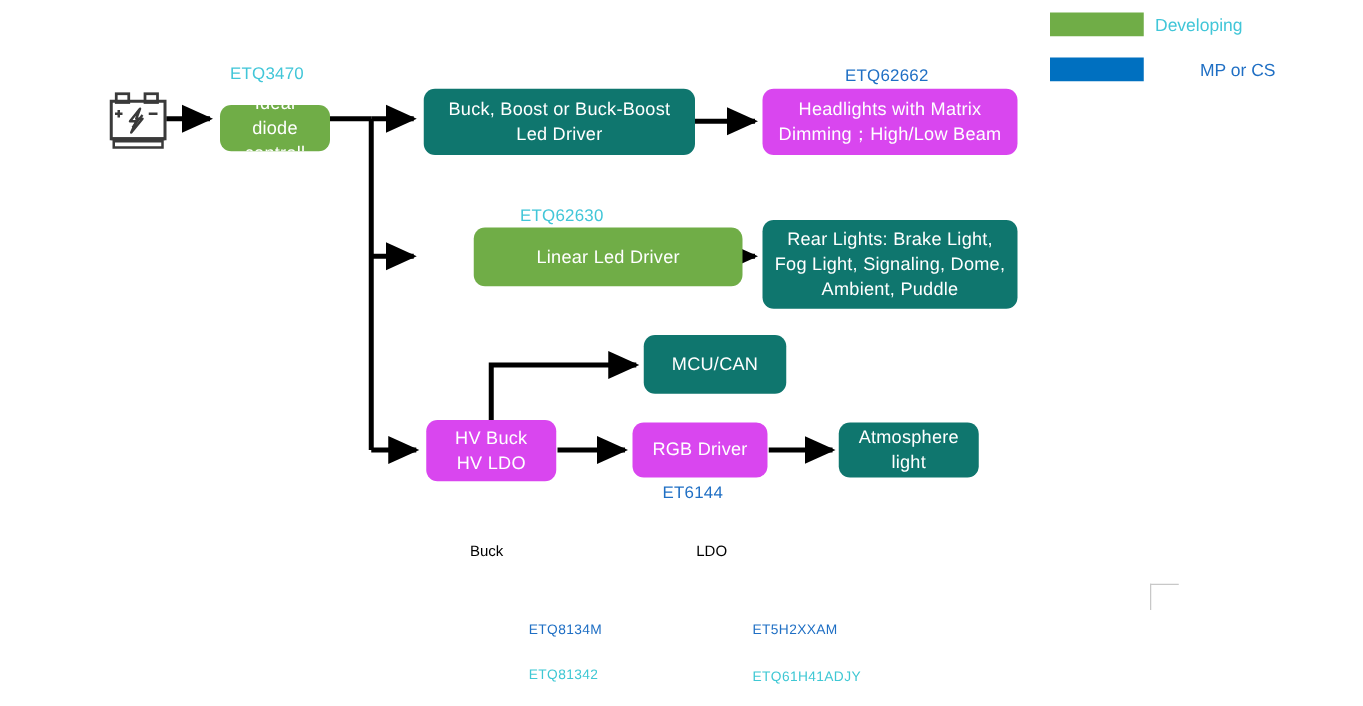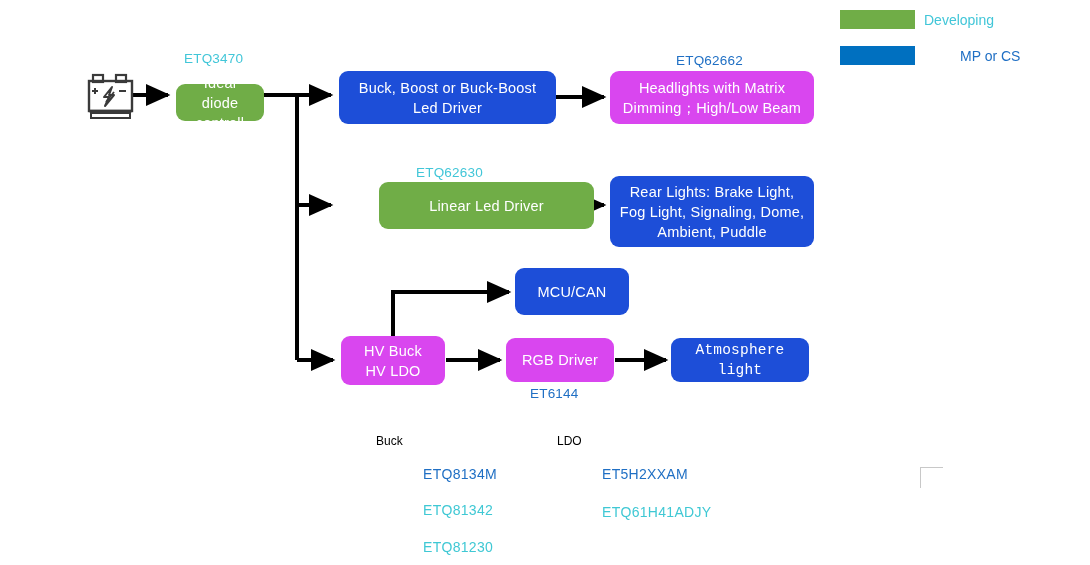--- a/index.html
+++ b/index.html
@@ -31,43 +31,44 @@
     color: #ffffff;
     font-size: 14.5px;
     line-height: 20px;
     letter-spacing: 0.2px;
     box-sizing: border-box;
     padding: 2px 8px;
     overflow: hidden;
   }
   .node.green { background: #70ad47; }
   .node.blue  { background: #d946ef; }
-  .node.gray  { background: #1d4ed8; }
+  .node.gray  { background: #0f766e; }
 
   .tag {
     position: absolute;
     font-size: 13.5px;
     letter-spacing: 0.2px;
     white-space: nowrap;
   }
   .tag.cyan { color: #41c6d8; }
   .tag.dblue { color: #1f6fc4; }
 
   .plain {
     position: absolute;
     font-size: 12px;
     color: #000000;
     white-space: nowrap;
   }
 
   .list-item {
     position: absolute;
-    font-size: 14px;
+    font-size: 11px;
     white-space: nowrap;
     letter-spacing: 0.3px;
+    margin-top: 32px;
   }
   .list-item.dblue { color: #1f6fc4; }
   .list-item.cyan  { color: #3fc8d4; }
 
   .legend-swatch {
     position: absolute;
     width: 75px;
     height: 19px;
   }
   .legend-label {
@@ -181,21 +182,21 @@
   <div class="node blue" style="left:341px; top:336px; width:104px; height:49px; flex-direction:column;">
     <span>HV Buck</span>
     <span>HV LDO</span>
   </div>
 
   <div class="node blue" style="left:506px; top:338px; width:108px; height:44px;">
     <span>RGB Driver</span>
   </div>
   <div class="tag dblue" style="left:530px; top:386px;">ET6144</div>
 
-  <div class="node gray" style="left:671px; top:338px; width:138px; height:44px;font-family:Liberation Mono, monospace;">
+  <div class="node gray" style="left:671px; top:338px; width:112px; height:44px;">
     <span>Atmosphere light</span>
   </div>
 
   <div class="plain" style="left:376px; top:434px;">Buck</div>
   <div class="list-item dblue" style="left:423px; top:466px;">ETQ8134M</div>
   <div class="list-item cyan" style="left:423px; top:502px;">ETQ81342</div>
   <div class="list-item cyan" style="left:423px; top:539px;">ETQ81230</div>
 
   <div class="plain" style="left:557px; top:434px;">LDO</div>
   <div class="list-item dblue" style="left:602px; top:466px;">ET5H2XXAM</div>

